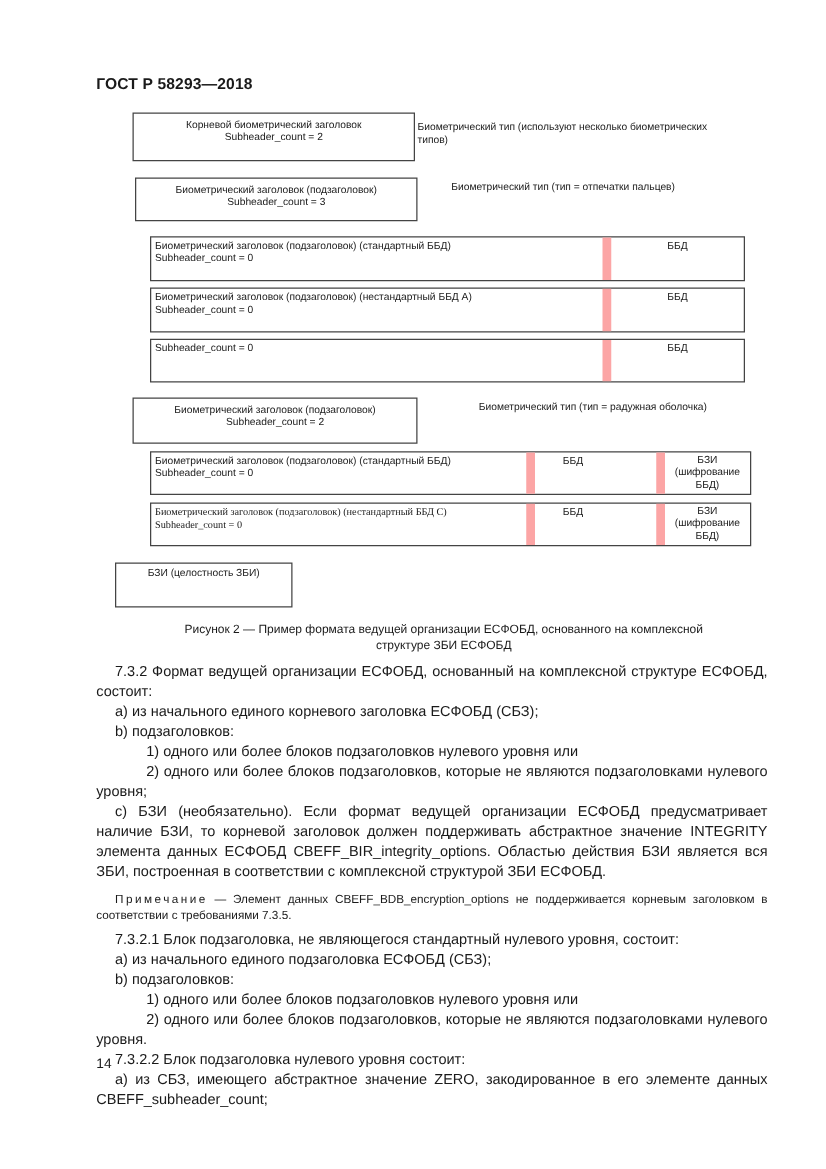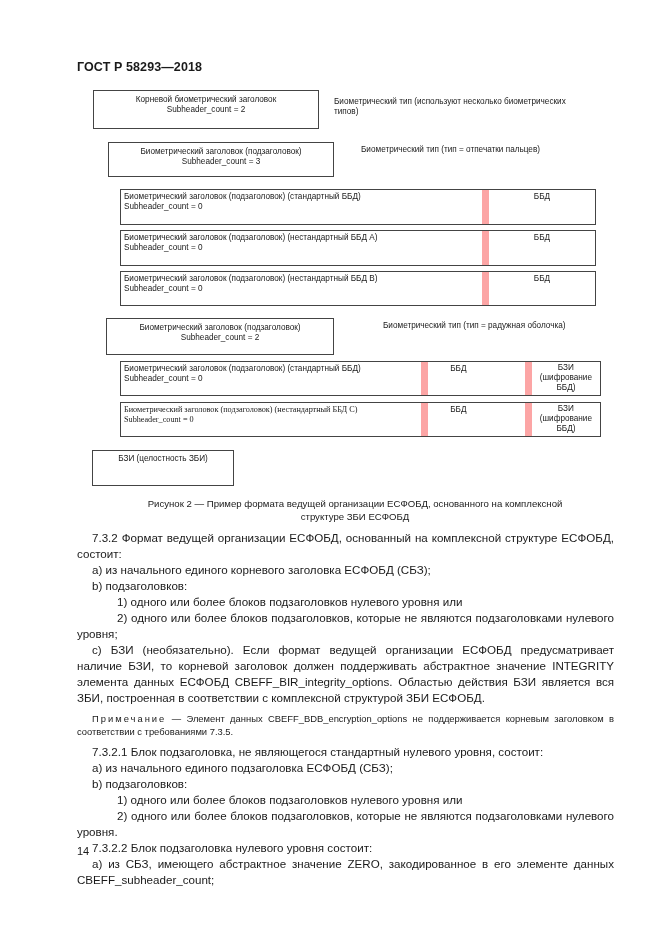--- a/index.html
+++ b/index.html
@@ -23,21 +23,21 @@
   .note { font-size: 9.4px; line-height: 13px; text-indent: 15px; margin-top: 6px; margin-bottom: 6px; }
   .note .spaced { letter-spacing: 2px; }
   .page-num { left: 77px; top: 845px; font-size: 11px; }
 </style>
 </head>
 <body>
 
 <div class="abs doc-header">ГОСТ Р 58293—2018</div>
 
 <div>
-  <div class="box center" style="left:93px;top:90px;width:226px;height:39px;">
+  <div class="box center" style="left:106px;top:90px;width:226px;height:39px;">
     <div>Корневой биометрический заголовок</div>
     <div>Subheader_count = 2</div>
   </div>
   <div class="label" style="left:334px;top:97px;width:240px;">Биометрический тип (используют несколько биометрических типов)</div>
 
   <div class="box center" style="left:108px;top:142px;width:226px;height:35px;">
     <div>Биометрический заголовок (подзаголовок)</div>
     <div>Subheader_count = 3</div>
   </div>
   <div class="label" style="left:361px;top:145px;width:240px;">Биометрический тип (тип = отпечатки пальцев)</div>
@@ -51,21 +51,20 @@
   </div>
   <div class="row" style="left:120px;top:230px;width:476px;height:36px;">
     <div class="cell" style="width:325px;">
         <div>Биометрический заголовок (подзаголовок) (нестандартный ББД А)</div>
         <div>Subheader_count = 0</div>
       </div>
     <div class="cell" style="flex:1;">ББД</div>
   </div>
   <div class="row" style="left:120px;top:271px;width:476px;height:35px;">
     <div class="cell" style="width:325px;">
-        <div>Биометрический заголовок (подзаголовок) (нестандартный ББД В)</div>
         <div>Subheader_count = 0</div>
       </div>
     <div class="cell" style="flex:1;">ББД</div>
   </div>
 
   <div class="box center" style="left:106px;top:318px;width:228px;height:37px;">
     <div>Биометрический заголовок (подзаголовок)</div>
     <div>Subheader_count = 2</div>
   </div>
   <div class="label" style="left:383px;top:321px;width:240px;">Биометрический тип (тип = радужная оболочка)</div>

